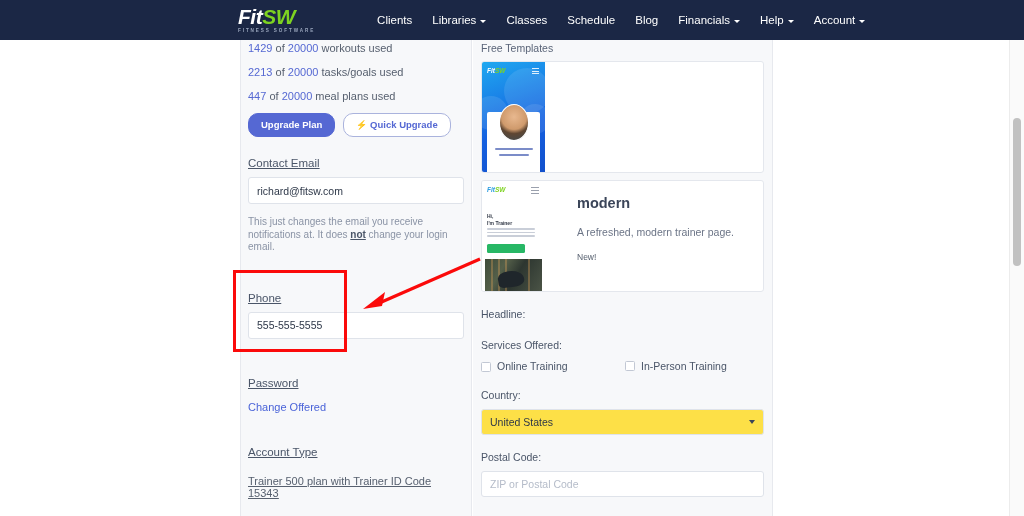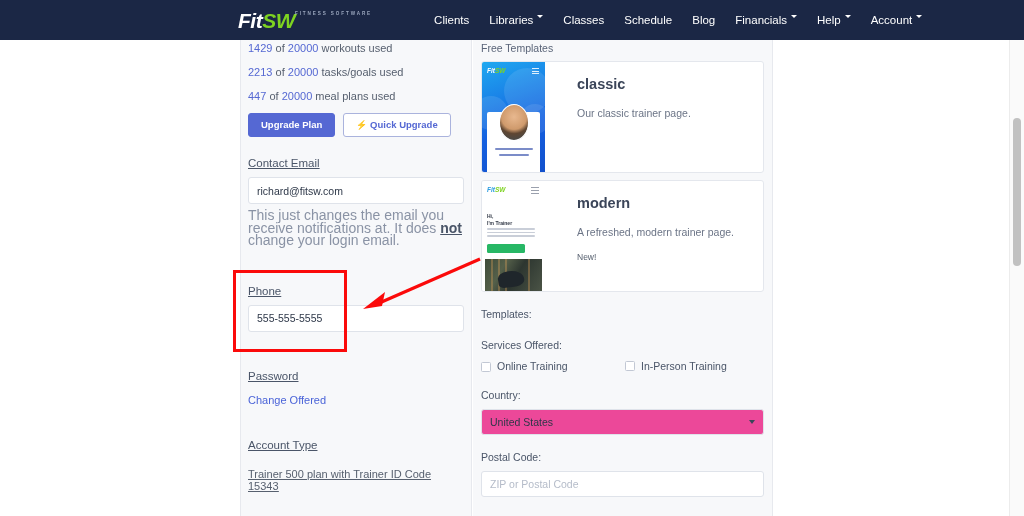--- a/index.html
+++ b/index.html
@@ -11,32 +11,32 @@
   }
   #app { position: relative; width: 1024px; height: 516px; background: #ffffff; }
 
   
   .navbar {
     position: absolute; top: 0; left: 0; width: 1024px; height: 40px;
     background: #1b2745;
     display: flex; align-items: center;
     z-index: 40;
   }
-  .brand { margin-left: 238px; display: flex; line-height: 1; user-select: none; justify-content: center; }
+  .brand { margin-left: 238px; display: flex; flex-direction: column; line-height: 1; user-select: none; justify-content: center; }
   .brand-row { font-size: 21px; font-weight: bold; font-style: italic; letter-spacing: -0.5px; }
   .brand-fit { color: #ffffff; }
   .brand-sw { color: #7ed321; }
   .brand-sub {
     font-size: 4.6px; letter-spacing: 1.9px; color: #9aa6bd;
     font-weight: bold; margin-top: 2px; font-style: normal;
   }
   .nav-links { display: flex; align-items: center; margin-left: 62px; gap: 20px; }
   .nav-link {
     color: #ffffff; font-size: 11.5px; text-decoration: none;
-    display: inline-flex; gap: 4px; white-space: nowrap;
+    display: inline-flex; align-items: center; gap: 4px; white-space: nowrap;
   }
   .caret {
     width: 0; height: 0; display: inline-block;
     border-left: 3.2px solid transparent; border-right: 3.2px solid transparent;
     border-top: 3.8px solid #ffffff; position: relative; top: 1px;
   }
 
   
   .page { position: absolute; top: 40px; left: 0; width: 1024px; height: 476px; background: #ffffff; }
 
@@ -54,41 +54,41 @@
     position: absolute; left: 774px; top: 0; width: 230px; height: 476px; background: #ffffff;
   }
 
   
   .usage { font-size: 11px; color: #57606f; padding-top: 1px; }
   .usage-line { margin-bottom: 10px; line-height: 14px; }
   .usage-num { color: #5568d3; }
 
   .btn-row { display: flex; gap: 8px; margin-top: 4px; margin-bottom: 16px; }
   .btn {
-    font-size: 9.5px; font-weight: bold; border-radius: 3px;
+    font-size: 9.5px; font-weight: bold; border-radius: 10px;
     padding: 6px 12px; cursor: pointer; white-space: nowrap; line-height: 1;
   }
   .btn-primary { background: #5568d3; color: #ffffff; border: 1px solid #5568d3; }
   .btn-outline { background: #ffffff; color: #5568d3; border: 1px solid #aab3dd; }
   .bolt { font-size: 9px; }
 
   .field-label {
     font-size: 11.5px; color: #4a5568; text-decoration: underline;
     display: inline-block; margin-bottom: 8px; cursor: pointer; text-align: right;
   }
   .text-input {
     width: 100%; height: 27px; background: #ffffff;
     border: 1px solid #dfe3ea; border-radius: 3px;
     font-size: 10.5px; color: #2d3748; padding: 0 8px;
     font-family: "Liberation Sans", sans-serif;
   }
   .text-input::placeholder { color: #b5bcc9; }
   .helper {
-    font-size: 14px; color: #8a93a5; line-height: 12.5px;
-    margin-top: 5px;
+    font-size: 10px; color: #8a93a5; line-height: 12.5px;
+    margin-top: 12px;
   }
   .helper b { color: #4a5568; text-decoration: underline; }
 
   .section-gap-1 { height: 34px; }
   .section-gap-2 { height: 27px; }
 
   .link-blue { font-size: 11px; color: #4a63d8; text-decoration: none; cursor: pointer; }
   .plain-text { font-size: 11px; color: #57606f; }
   .uline { text-decoration: underline; }
 
@@ -153,21 +153,21 @@
   .svc-row { display: flex; margin-top: 9px; }
   .svc-item { display: flex; align-items: center; gap: 6px; }
   .svc-box {
     width: 10px; height: 10px; border: 1px solid #c2c8d4; background: #ffffff; border-radius: 1.5px;
     cursor: pointer;
   }
   .svc-label { font-size: 10.5px; color: #4a5568; }
 
   .select-wrap { position: relative; margin-top: 8px; }
   .select-box {
-    width: 100%; height: 26px; background: #ec4899; border: 1px solid #dfe3ea;
+    width: 100%; height: 26px; background: #fde047; border: 1px solid #dfe3ea;
     border-radius: 3px; font-size: 10.5px; color: #2d3748;
     padding: 0 20px 0 8px; display: flex; align-items: center; cursor: pointer;
   }
   .select-caret {
     position: absolute; right: 9px; top: 11px; width: 0; height: 0;
     border-left: 3.4px solid transparent; border-right: 3.4px solid transparent;
     border-top: 4.4px solid #3b4559;
   }
 
   
@@ -316,24 +316,20 @@
           <div class="cl-menu">
               <span></span>
               <span></span>
               <span></span>
             </div>
           <div class="cl-card"></div>
           <div class="cl-avatar"></div>
           <div class="cl-line" style="width:38px;top:86px;"></div>
           <div class="cl-line" style="width:30px;top:92px;"></div>
         </div>
-        <div class="tpl-body">
-          <div class="tpl-title">classic</div>
-          <div class="tpl-desc">Our classic trainer page.</div>
-        </div>
       </div>
 
       
       <div class="tpl-card">
         <div class="thumb">
           <div class="md-bg"></div>
           <div class="md-logo"><span>Fit</span><i>SW</i></div>
           <div class="md-menu">
               <span></span>
               <span></span>
@@ -359,21 +355,21 @@
         </div>
         <div class="tpl-body">
           <div class="tpl-title">modern</div>
           <div class="tpl-desc">A refreshed, modern trainer page.</div>
           <div class="tpl-new">New!</div>
         </div>
       </div>
 
       <div style="height:16px;"></div>
 
-      <div class="label-dark">Templates:</div>
+      <div class="label-dark">Headline:</div>
 
       <div style="height:19px;"></div>
 
       <div class="label-dark">Services Offered:</div>
       <div class="svc-row">
         <div class="svc-item" style="width:144px;align-items:flex-end;">
           <div class="svc-box"></div>
           <div class="svc-label">Online Training</div>
         </div>
         <div class="svc-item">

